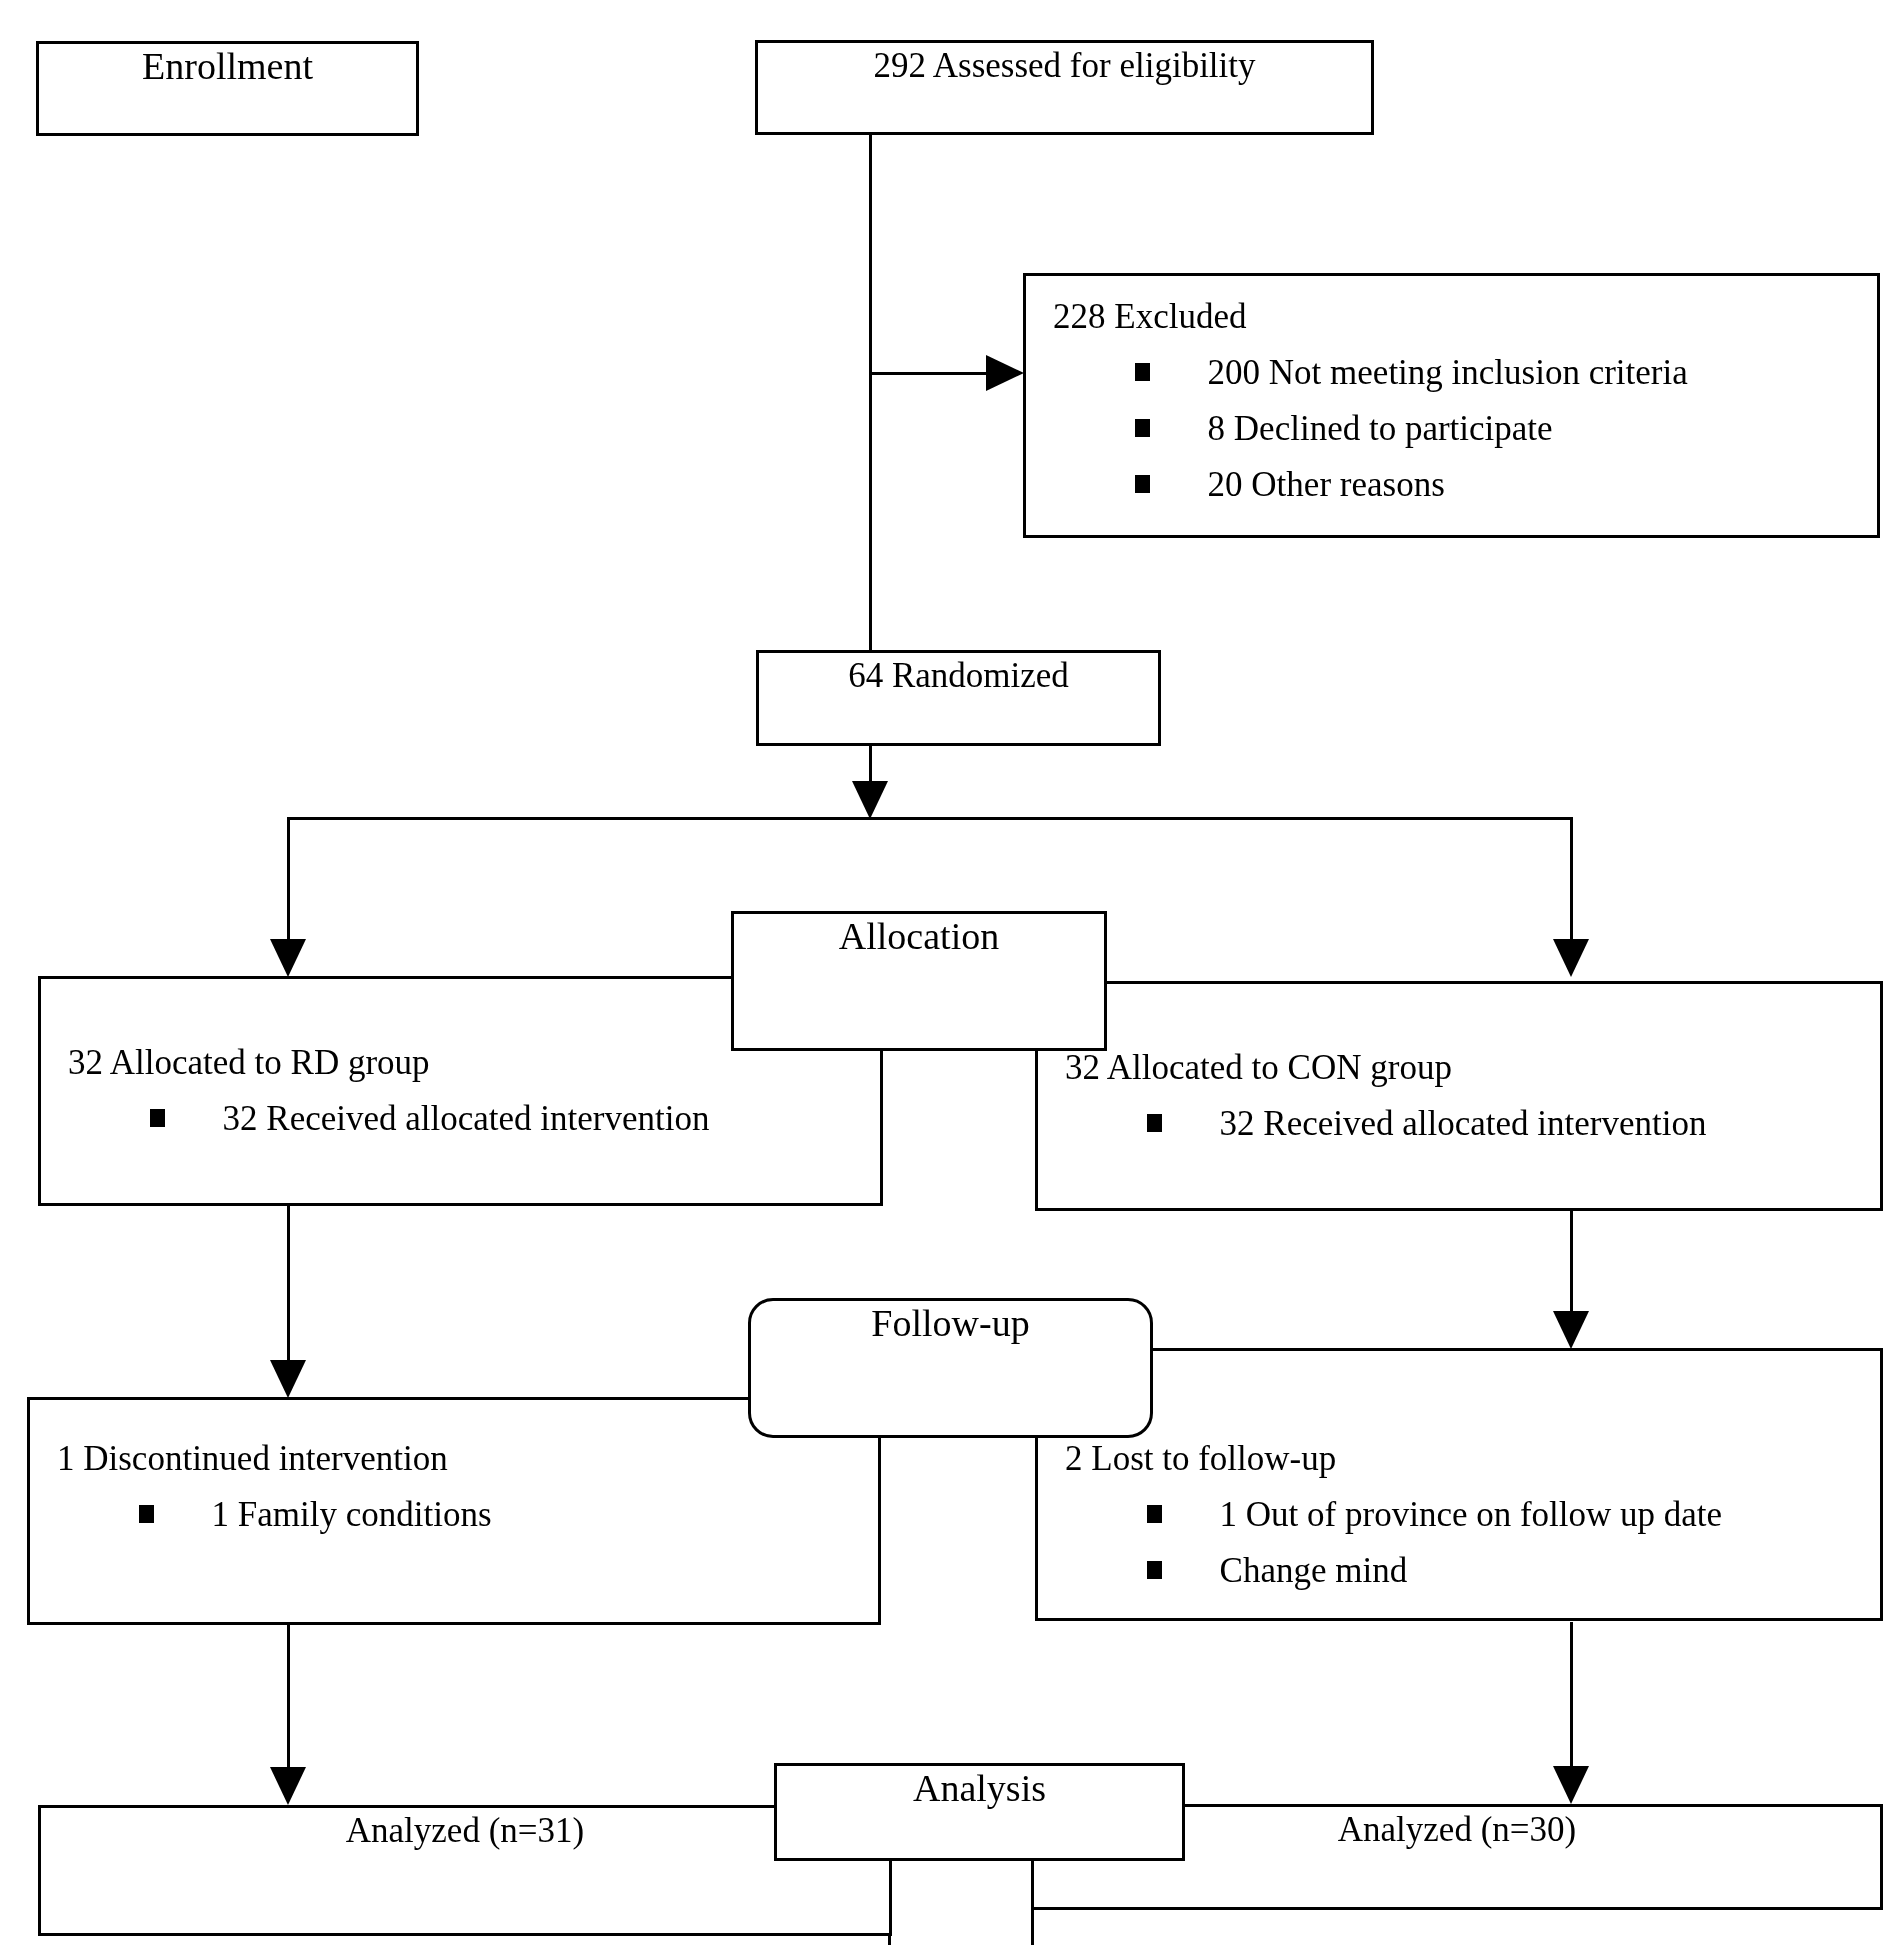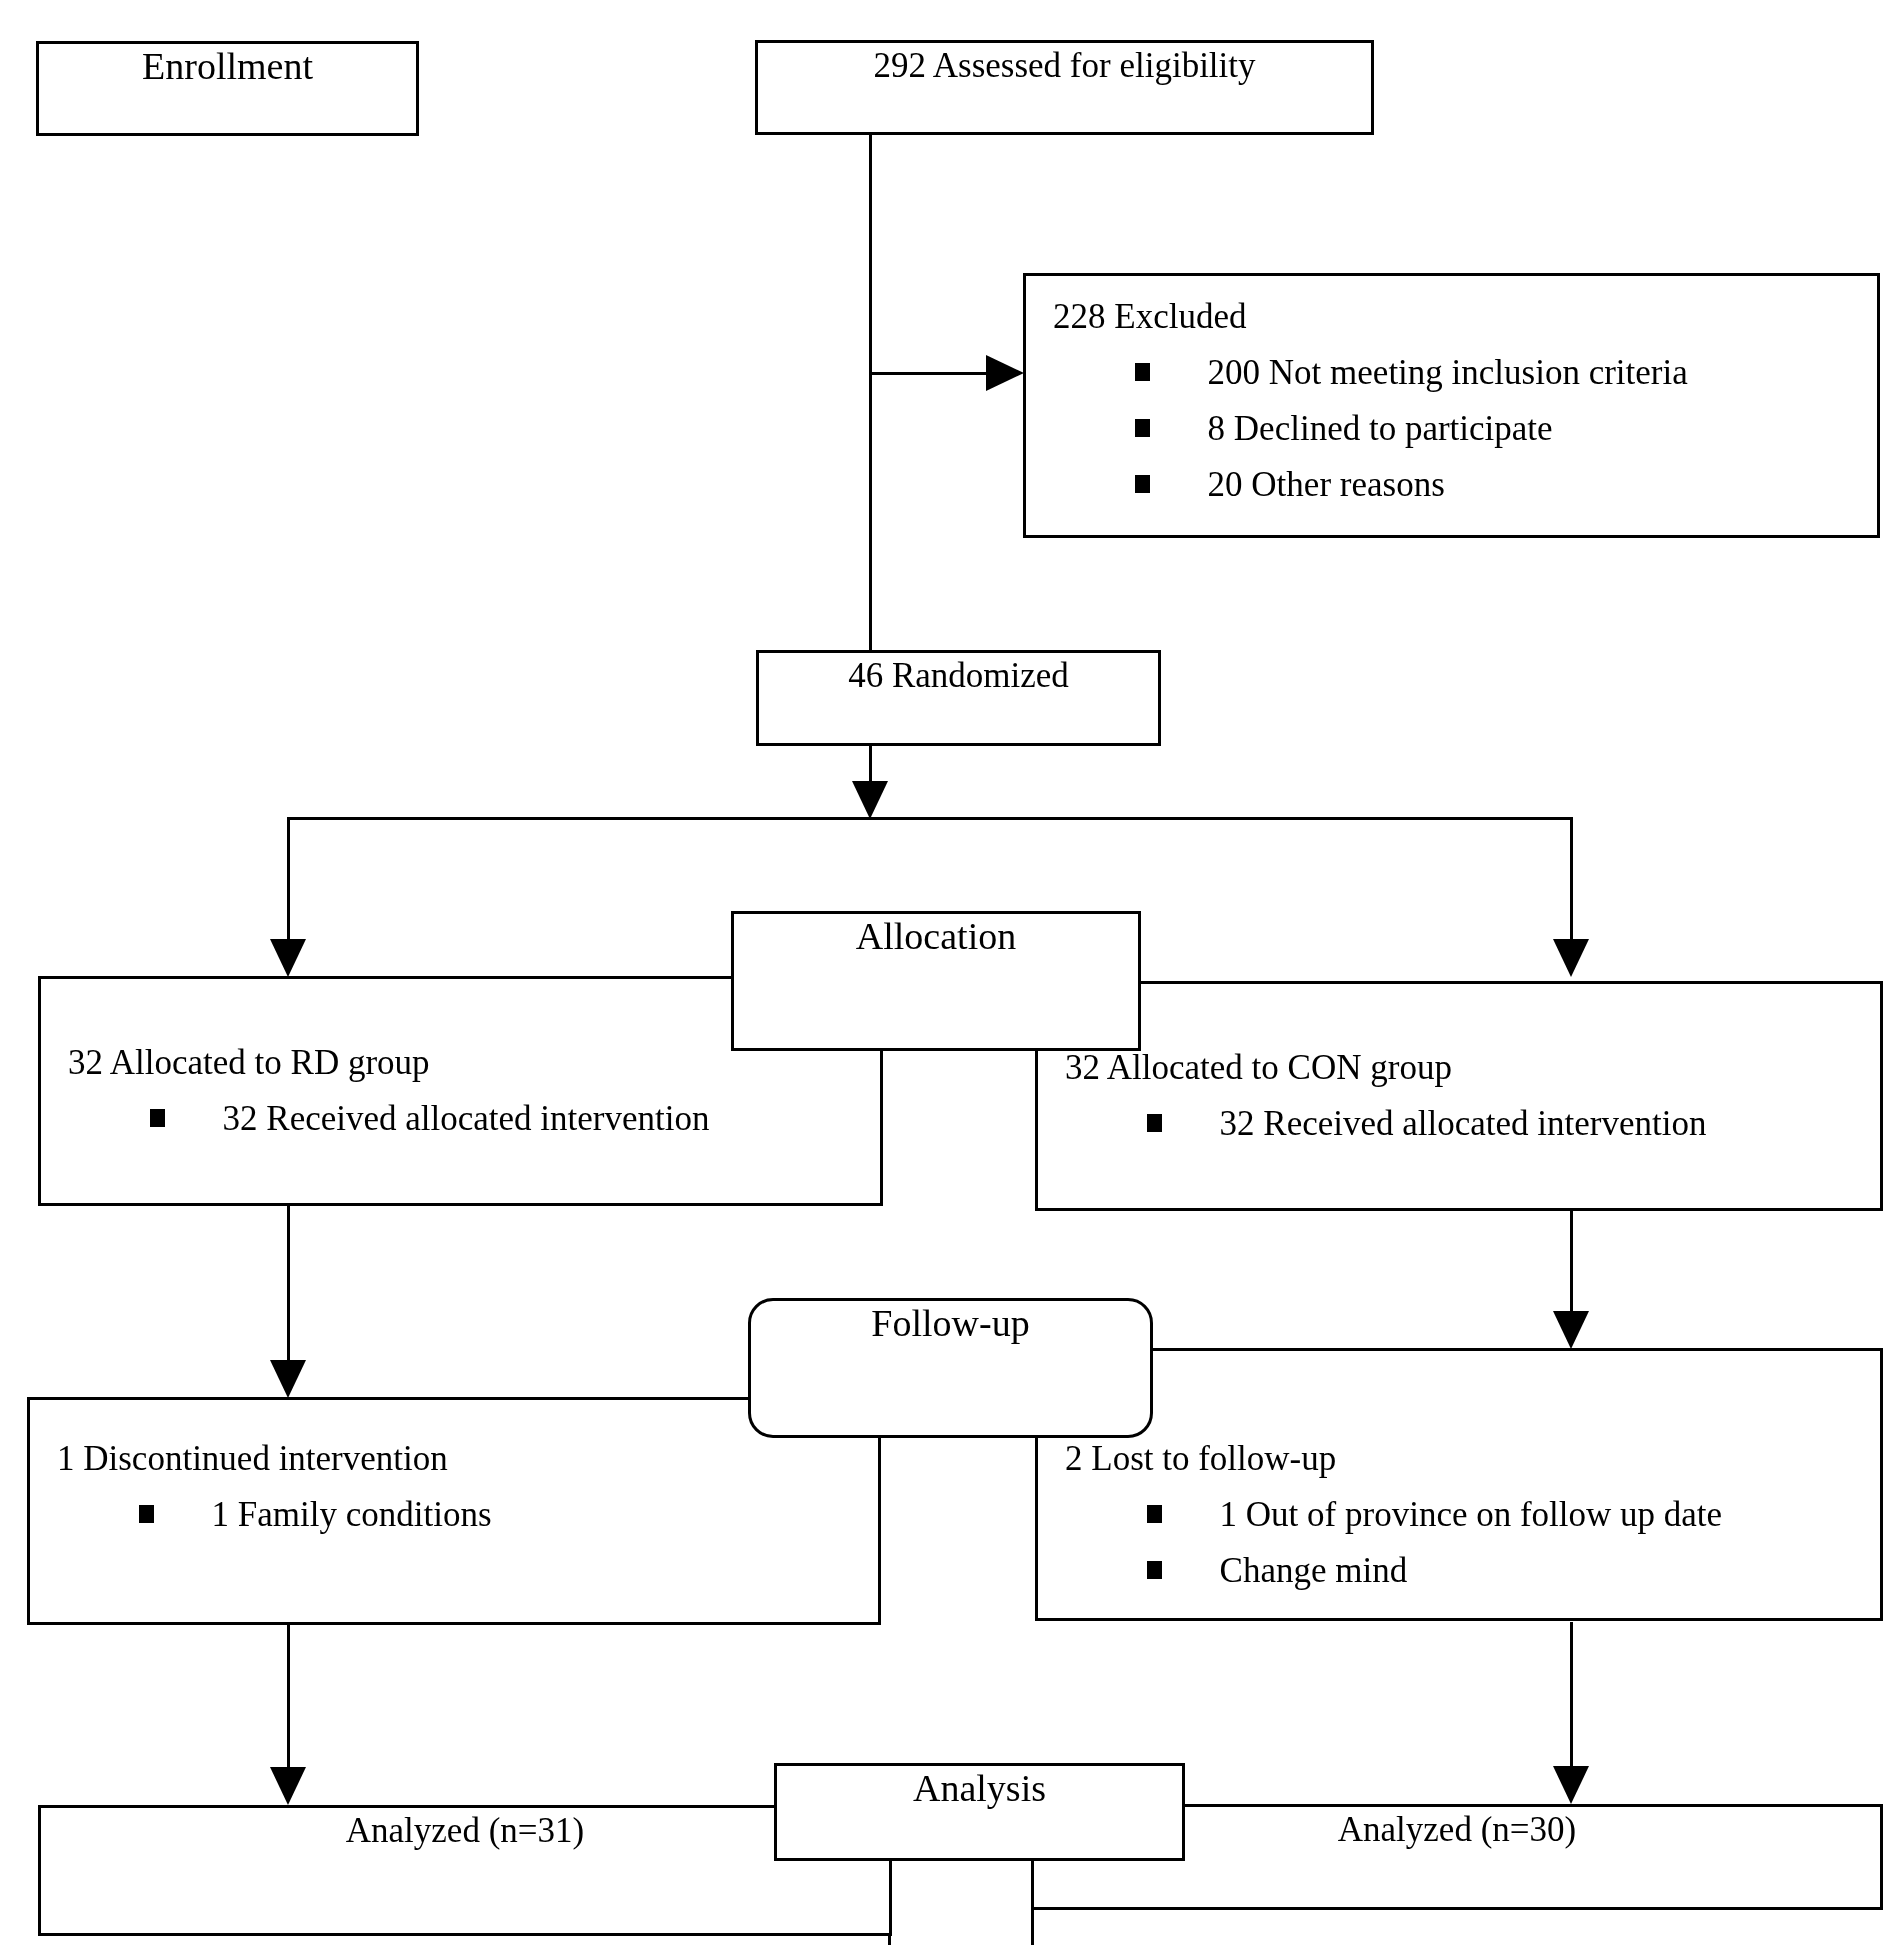--- a/index.html
+++ b/index.html
@@ -129,40 +129,40 @@
       <span class="sq"></span>
       <span class="txt">8 Declined to participate</span>
     </div>
     <div class="bullet">
       <span class="sq"></span>
       <span class="txt">20 Other reasons</span>
     </div>
   </div>
 
   <div class="box center" style="left:756px;top:650px;width:405px;height:96px;">
-    <span>46 Randomized</span>
+    <span>64 Randomized</span>
   </div>
 
   <div class="box content pad-top-lg" style="left:38px;top:976px;width:845px;height:230px;">
     <span class="title-line">32 Allocated to RD group</span>
     <div class="bullet">
       <span class="sq"></span>
       <span class="txt">32 Received allocated intervention</span>
     </div>
   </div>
 
   <div class="box content pad-top-lg" style="left:1035px;top:981px;width:848px;height:230px;">
     <span class="title-line">32 Allocated to CON group</span>
     <div class="bullet">
       <span class="sq"></span>
       <span class="txt">32 Received allocated intervention</span>
     </div>
   </div>
 
-  <div class="box center stage" style="left:731px;top:911px;width:410px;height:140px;">
+  <div class="box center stage" style="left:731px;top:911px;width:376px;height:140px;">
     <span>Allocation</span>
   </div>
 
   <div class="box content pad-top-md" style="left:27px;top:1397px;width:854px;height:228px;">
     <span class="title-line">1 Discontinued intervention</span>
     <div class="bullet">
       <span class="sq"></span>
       <span class="txt">1 Family conditions</span>
     </div>
   </div>

